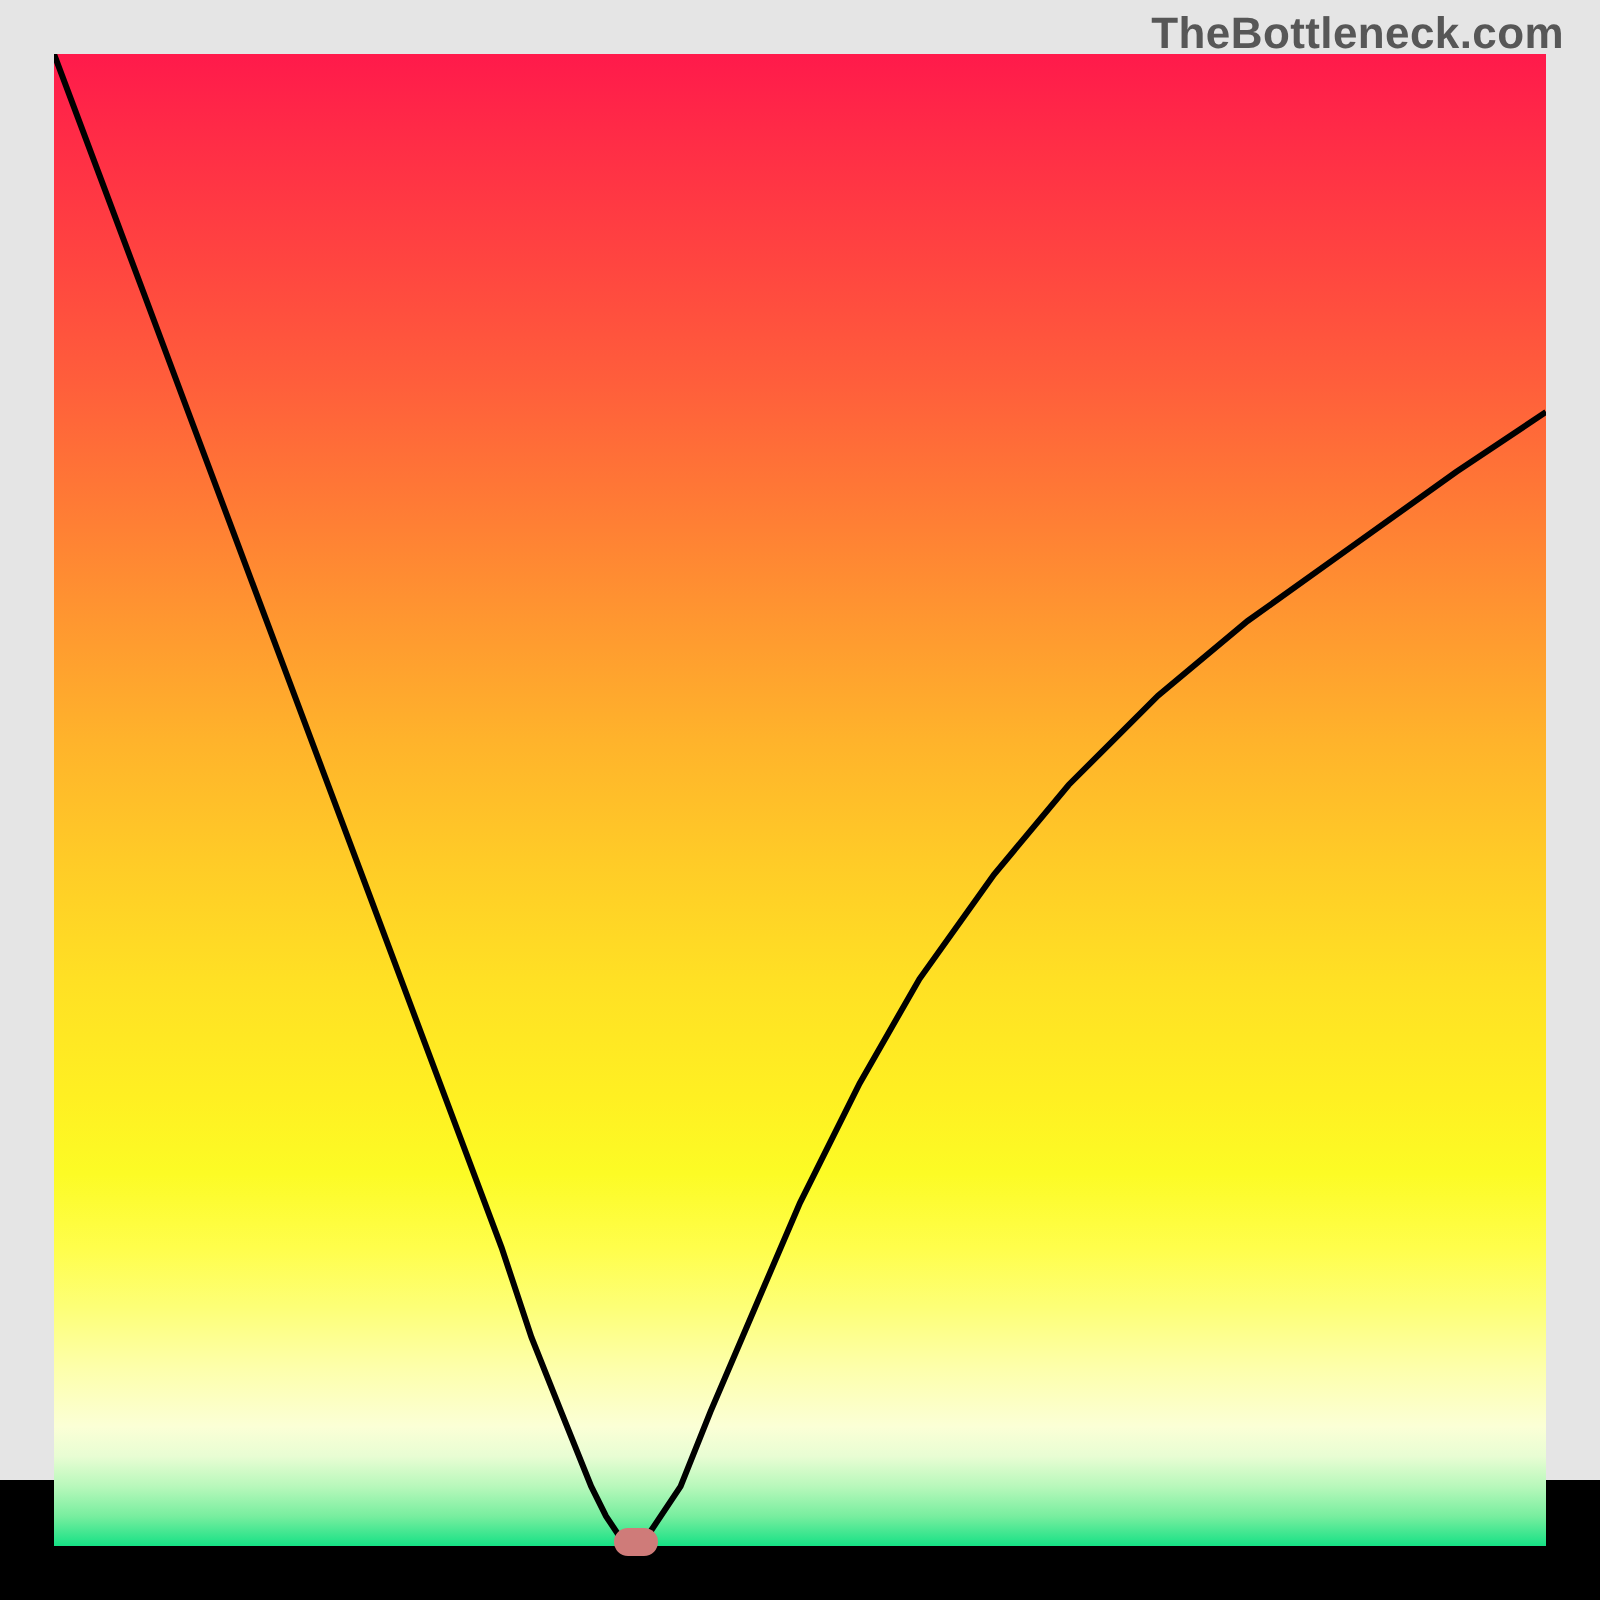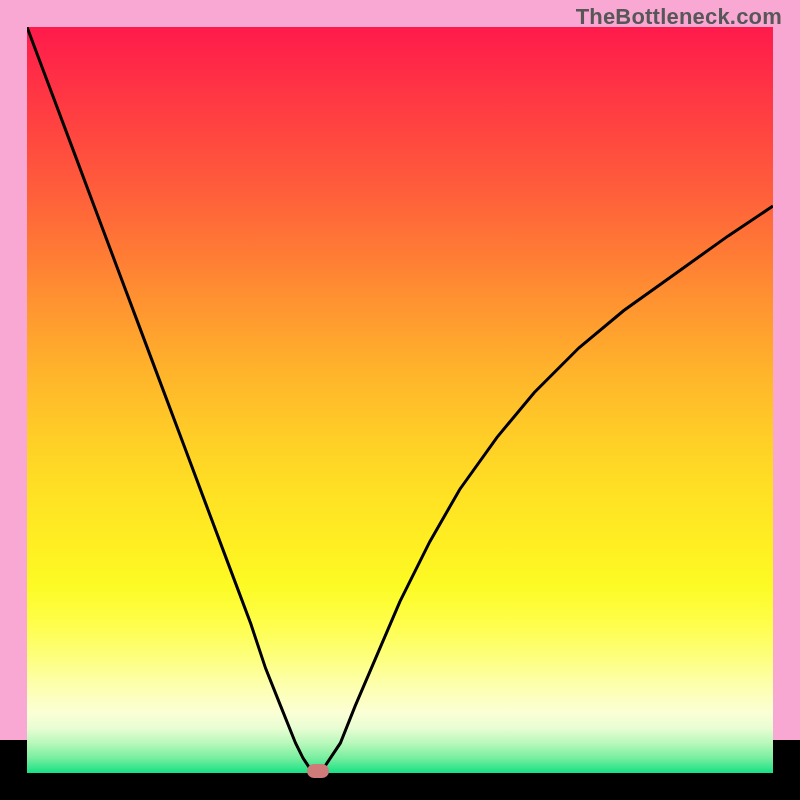--- a/index.html
+++ b/index.html
@@ -9,21 +9,21 @@
     height: 800px;
     background: #000;
     overflow: hidden;
   }
   .frame {
     position: absolute;
     left: 0;
     top: 0;
     width: 800px;
     height: 740px;
-    background: #f9a8d4;
+    background: #e5e5e5;
   }
   .plot-area {
     position: absolute;
     left: 27px;
     top: 27px;
     width: 746px;
     height: 746px;
     background: linear-gradient(to bottom,
       #ff1a4b 0%,
       #ff2d46 6%,

